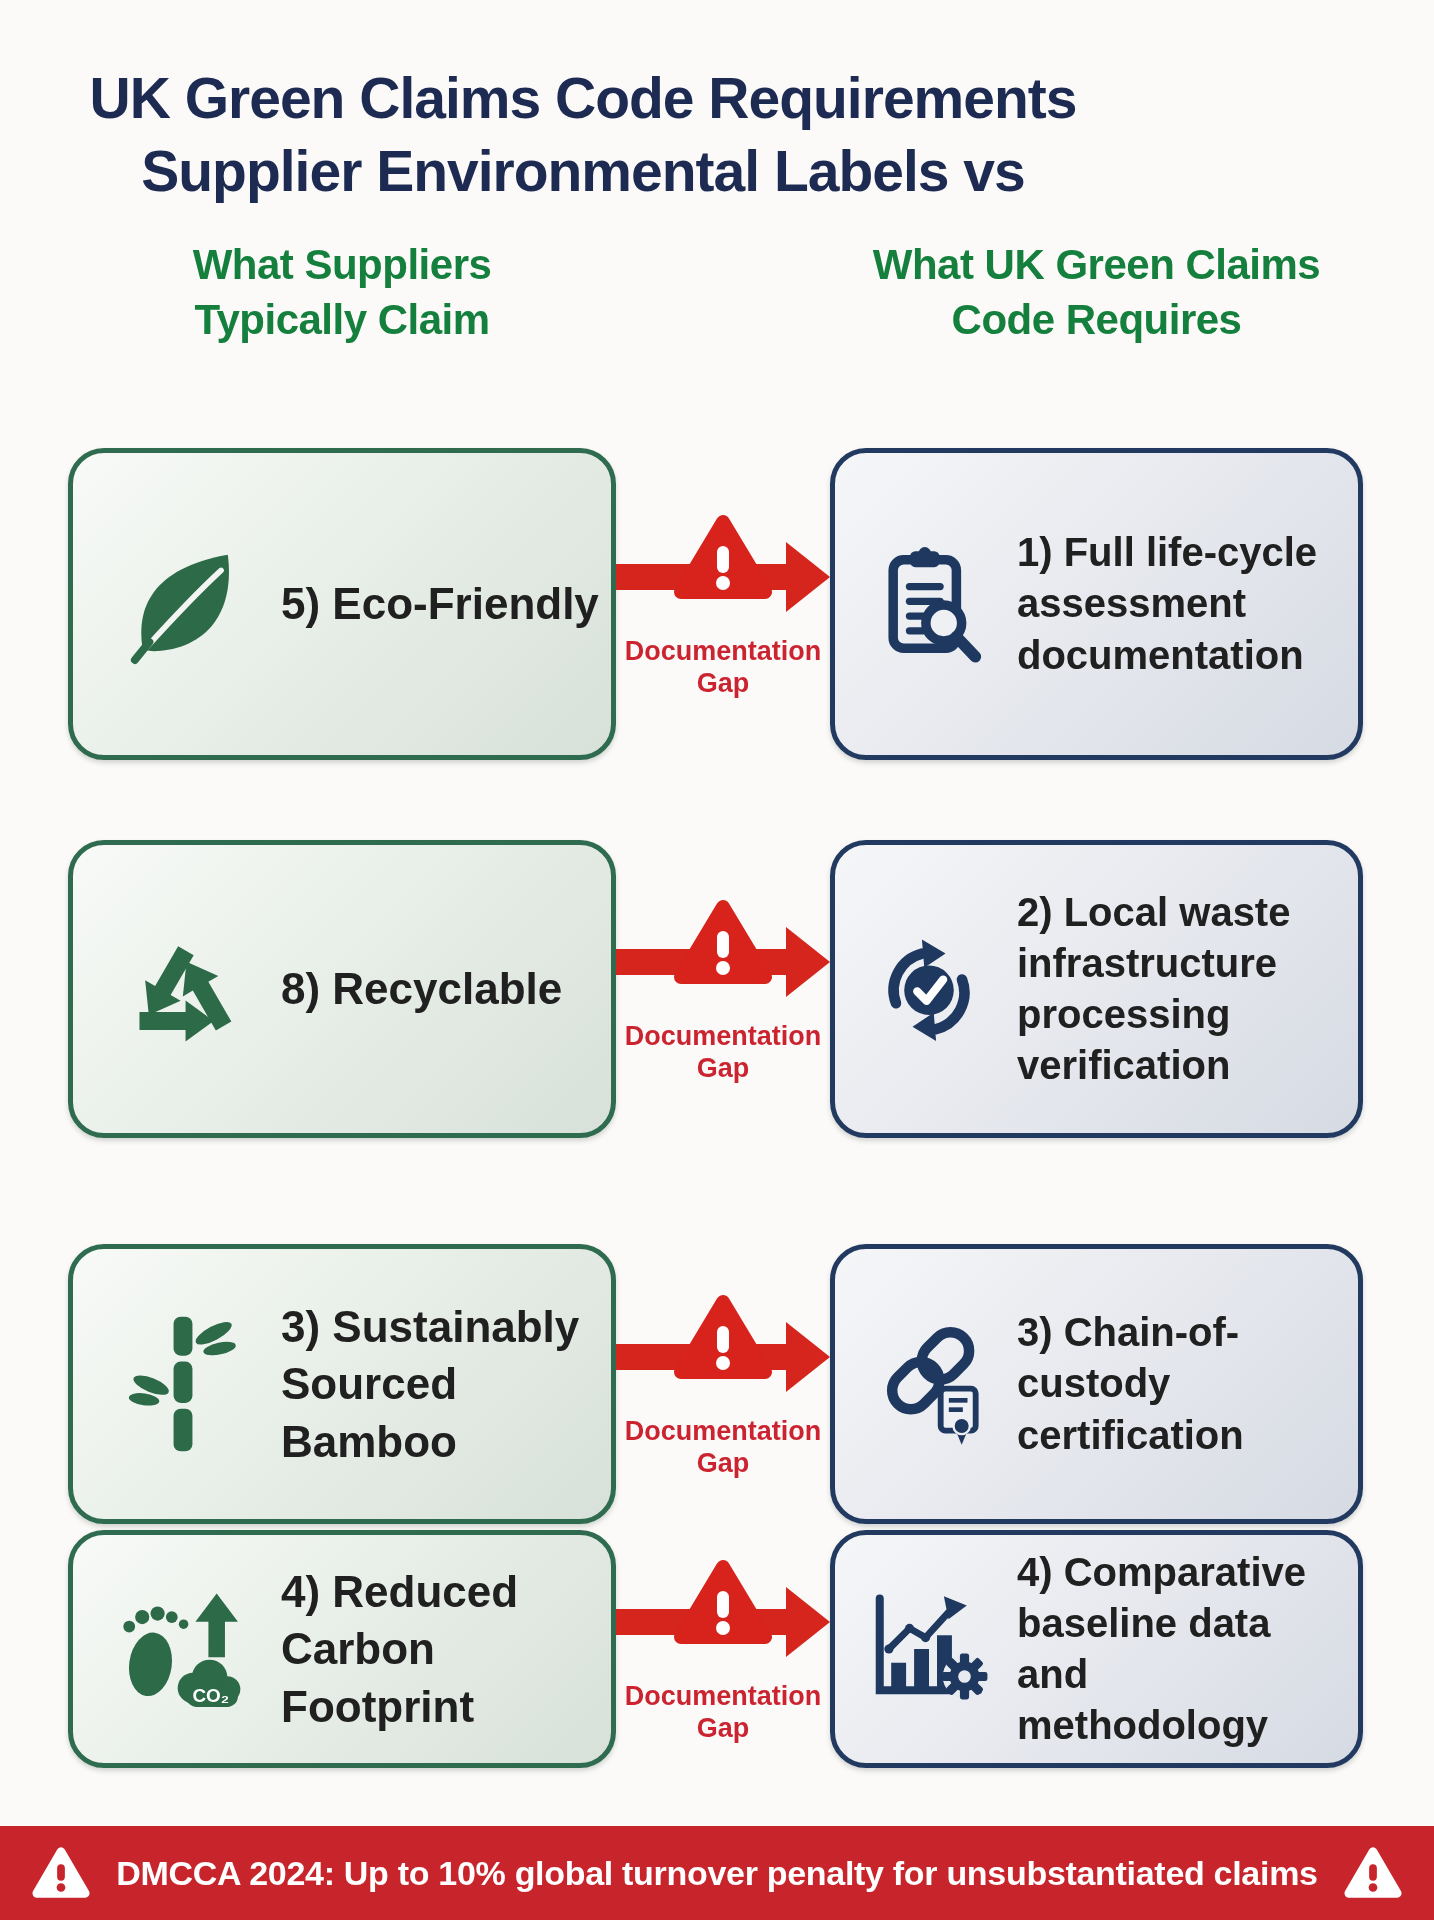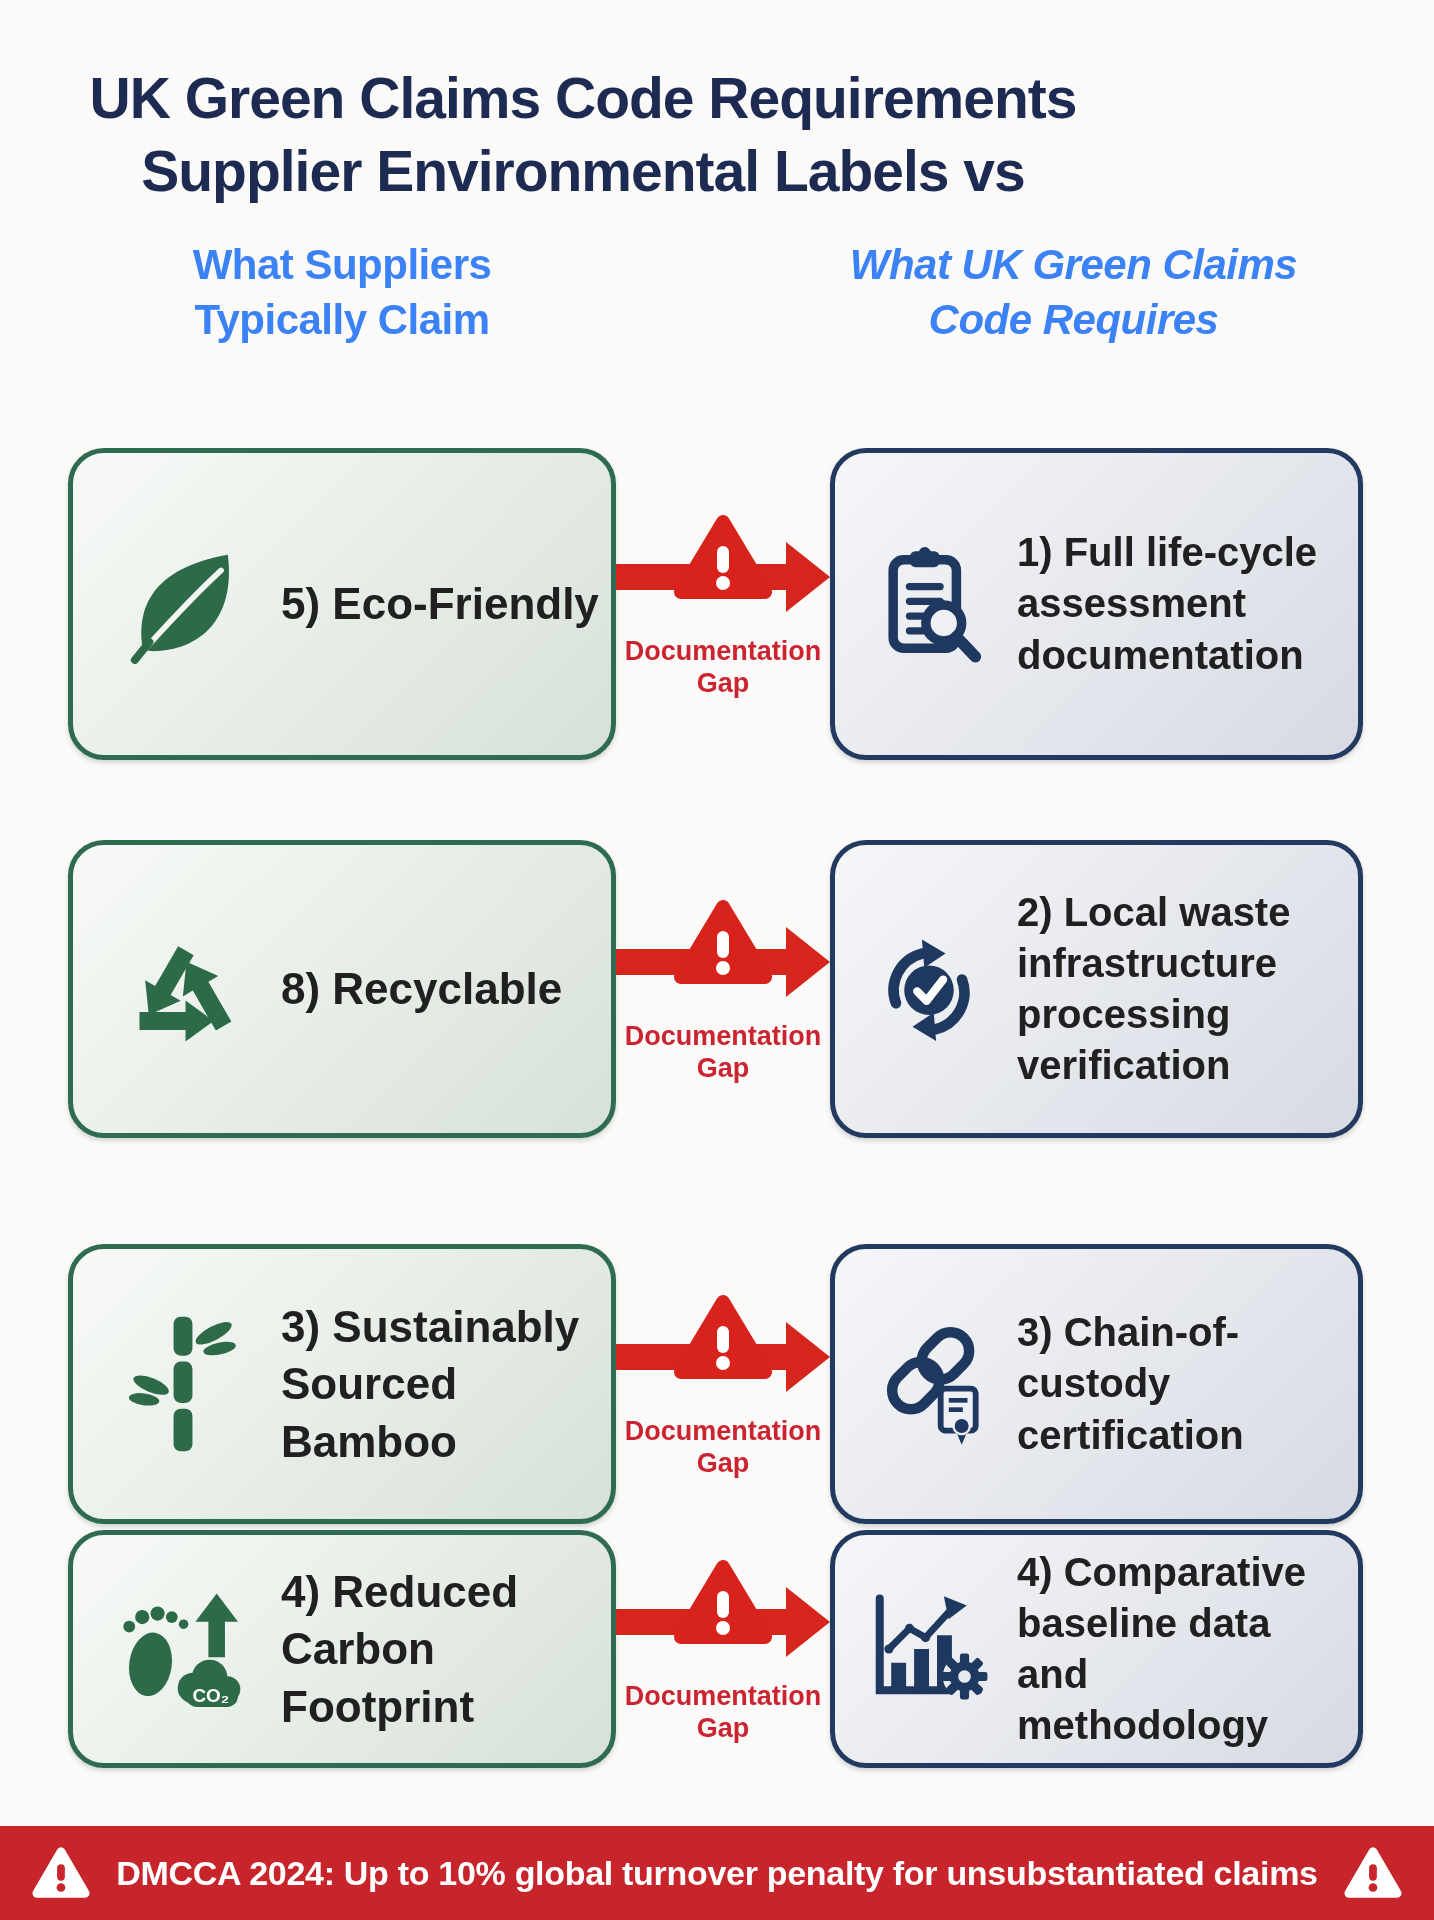--- a/index.html
+++ b/index.html
@@ -13,25 +13,25 @@
   .page { position:absolute; inset:0; }
 
   .title-block { position:absolute; top:62px; left:0; width:1166px; text-align:center; }
   .title-line {
     font-size:57px; font-weight:800; color:#1d2a52;
     letter-spacing:-1px; line-height:1.28;
   }
 
   .col-header {
     position:absolute; top:238px; text-align:center;
-    font-size:42px; font-weight:800; color:#3b82f6;
+    font-size:42px; font-weight:800; color:#15803d;
     line-height:1.3; white-space:pre-line; letter-spacing:-0.5px;
   }
   .col-header.left  { left:68px;  width:548px; }
-  .col-header.right { left:807px; width:533px;font-style:italic; }
+  .col-header.right { left:830px; width:533px; }
 
   .row { position:absolute; left:0; width:1434px; }
 
   .box {
     position:absolute; top:0; height:100%;
     border-radius:36px; display:flex; align-items:center;
     box-shadow:0 3px 5px rgba(30,45,38,0.18);
   }
   .claim-box {
     left:68px; width:548px;

